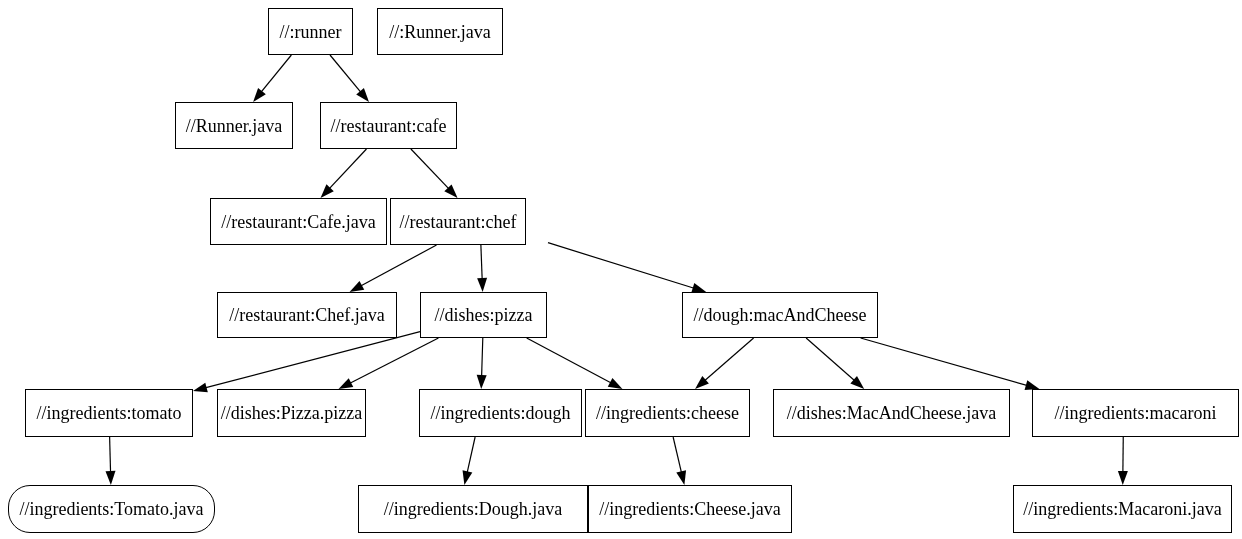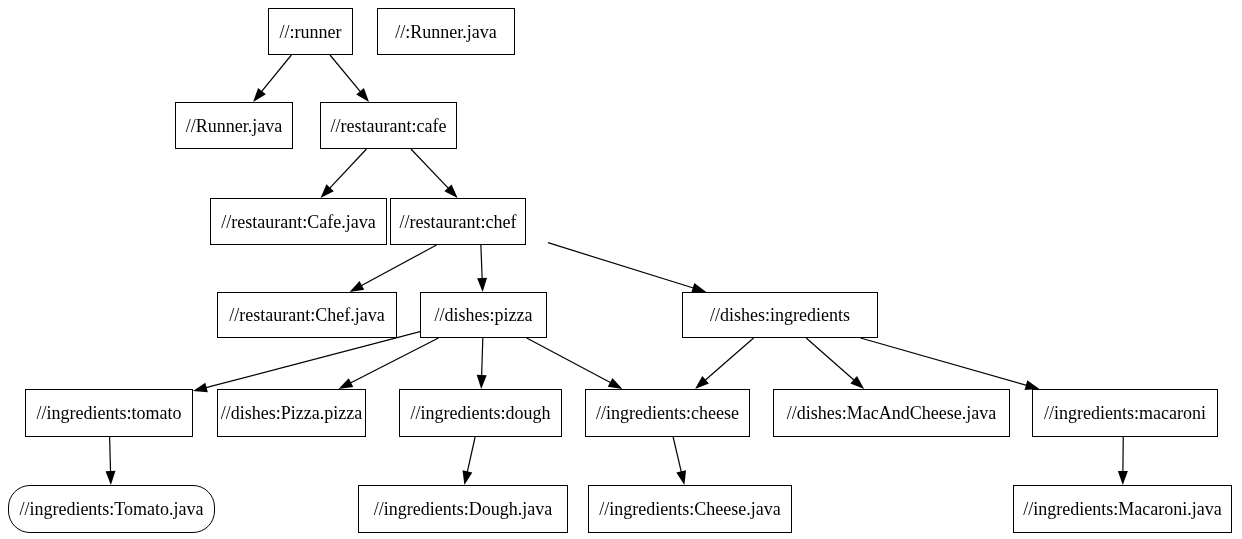--- a/index.html
+++ b/index.html
@@ -74,32 +74,32 @@
       <polygon points="110.875,485 105.51223478743024,471.13490896983177 115.50884566911368,470.8745805614546" fill="#000000"></polygon>
       <line x1="475.125" y1="437" x2="466.21077447847915" y2="476.8030534914418" stroke="#000000" stroke-width="1.2"></line>
       <polygon points="464.375,485 462.5554893042759,470.24569958187965 472.31375895732134,472.431145389593" fill="#000000"></polygon>
       <line x1="673.125" y1="437" x2="682.4581928885697" y2="476.82162299123047" stroke="#000000" stroke-width="1.2"></line>
       <polygon points="684.375,485 676.3122399281103,472.51032826599743 686.0484030337884,470.2284150381042" fill="#000000"></polygon>
       <line x1="1123.25" y1="437" x2="1122.8374952532074" y2="476.6004556920827" stroke="#000000" stroke-width="1.2"></line>
       <polygon points="1122.75,485 1117.8960966672998,470.9486789789429 1127.895554176725,471.0528399946661" fill="#000000"></polygon>
     </svg>
   <div id="nodes-layer">
       <div class="node" style="left: 268px; top: 8px; width: 85px; height: 47px;">//:runner</div>
-      <div class="node" style="left: 377px; top: 8px; width: 138px; height: 47px;">//:Runner.java</div>
+      <div class="node" style="left: 377px; top: 8px; width: 126px; height: 47px;">//:Runner.java</div>
       <div class="node" style="left: 175px; top: 102px; width: 118px; height: 47px;">//Runner.java</div>
       <div class="node" style="left: 320px; top: 102px; width: 137px; height: 47px;">//restaurant:cafe</div>
       <div class="node" style="left: 210px; top: 198px; width: 177px; height: 47px;">//restaurant:Cafe.java</div>
       <div class="node" style="left: 390px; top: 198px; width: 136px; height: 47px;">//restaurant:chef</div>
       <div class="node" style="left: 217px; top: 292px; width: 180px; height: 46px; text-align: right;">//restaurant:Chef.java</div>
       <div class="node" style="left: 420px; top: 292px; width: 127px; height: 46px;">//dishes:pizza</div>
-      <div class="node" style="left: 682px; top: 292px; width: 196px; height: 46px;">//dishes:ingredients</div>
+      <div class="node" style="left: 682px; top: 292px; width: 196px; height: 46px;">//dough:macAndCheese</div>
       <div class="node" style="left: 25px; top: 389px; width: 168px; height: 48px;">//ingredients:tomato</div>
       <div class="node" style="left: 217px; top: 389px; width: 149px; height: 48px;">//dishes:Pizza.pizza</div>
-      <div class="node" style="left: 399px; top: 389px; width: 163px; height: 48px;">//ingredients:dough</div>
+      <div class="node" style="left: 419px; top: 389px; width: 163px; height: 48px;">//ingredients:dough</div>
       <div class="node" style="left: 585px; top: 389px; width: 165px; height: 48px;">//ingredients:cheese</div>
       <div class="node" style="left: 773px; top: 389px; width: 237px; height: 48px;">//dishes:MacAndCheese.java</div>
-      <div class="node" style="left: 1032px; top: 389px; width: 186px; height: 48px;">//ingredients:macaroni</div>
+      <div class="node" style="left: 1032px; top: 389px; width: 207px; height: 48px;">//ingredients:macaroni</div>
       <div class="node" style="left: 8px; top: 485px; width: 207px; height: 48px; border-radius: 22px;">//ingredients:Tomato.java</div>
-      <div class="node" style="left: 358px; top: 485px; width: 210px; height: 48px;">//ingredients:Dough.java</div>
+      <div class="node" style="left: 358px; top: 485px; width: 230px; height: 48px;">//ingredients:Dough.java</div>
       <div class="node" style="left: 588px; top: 485px; width: 204px; height: 48px;">//ingredients:Cheese.java</div>
       <div class="node" style="left: 1013px; top: 485px; width: 219px; height: 48px;">//ingredients:Macaroni.java</div>
     </div>
 </div>
 
 </body></html>

